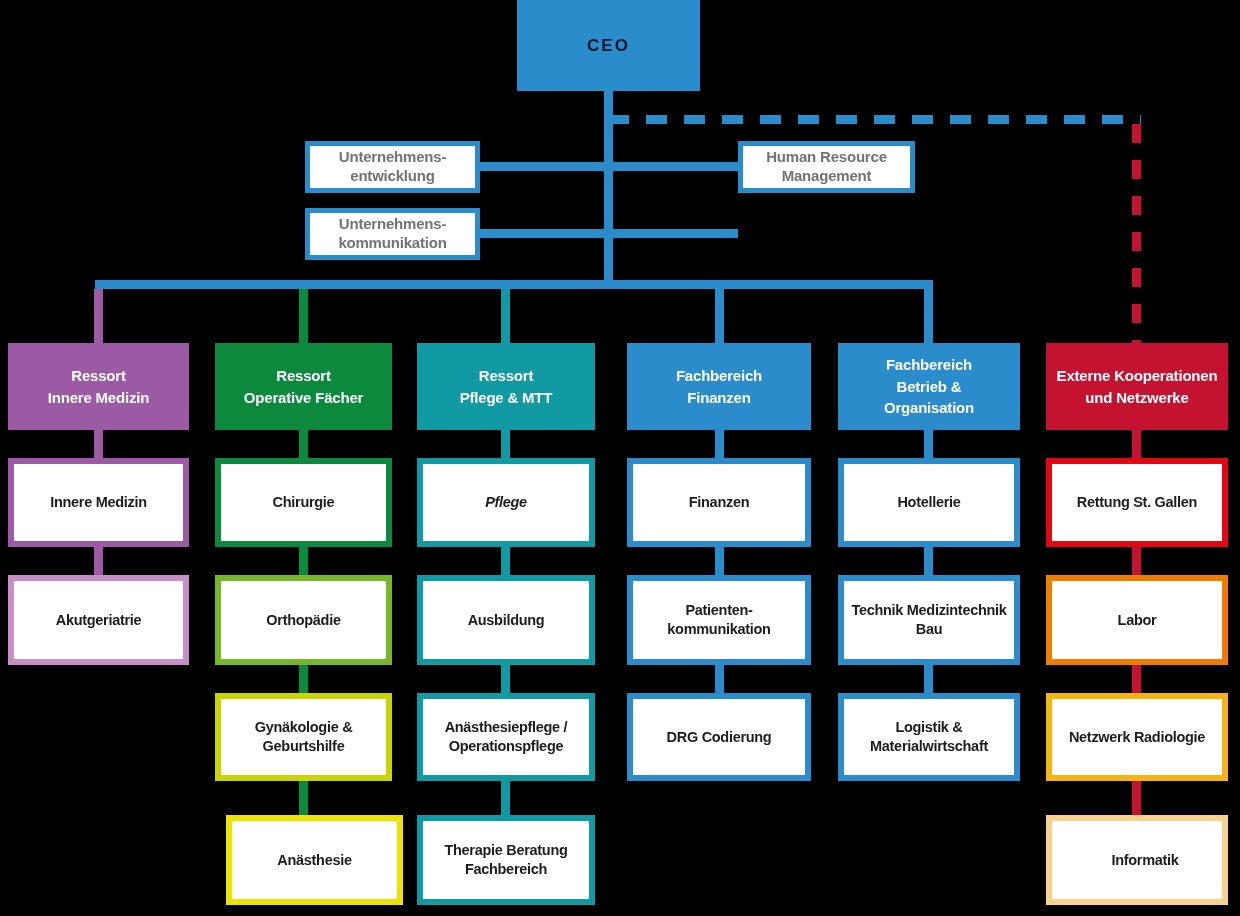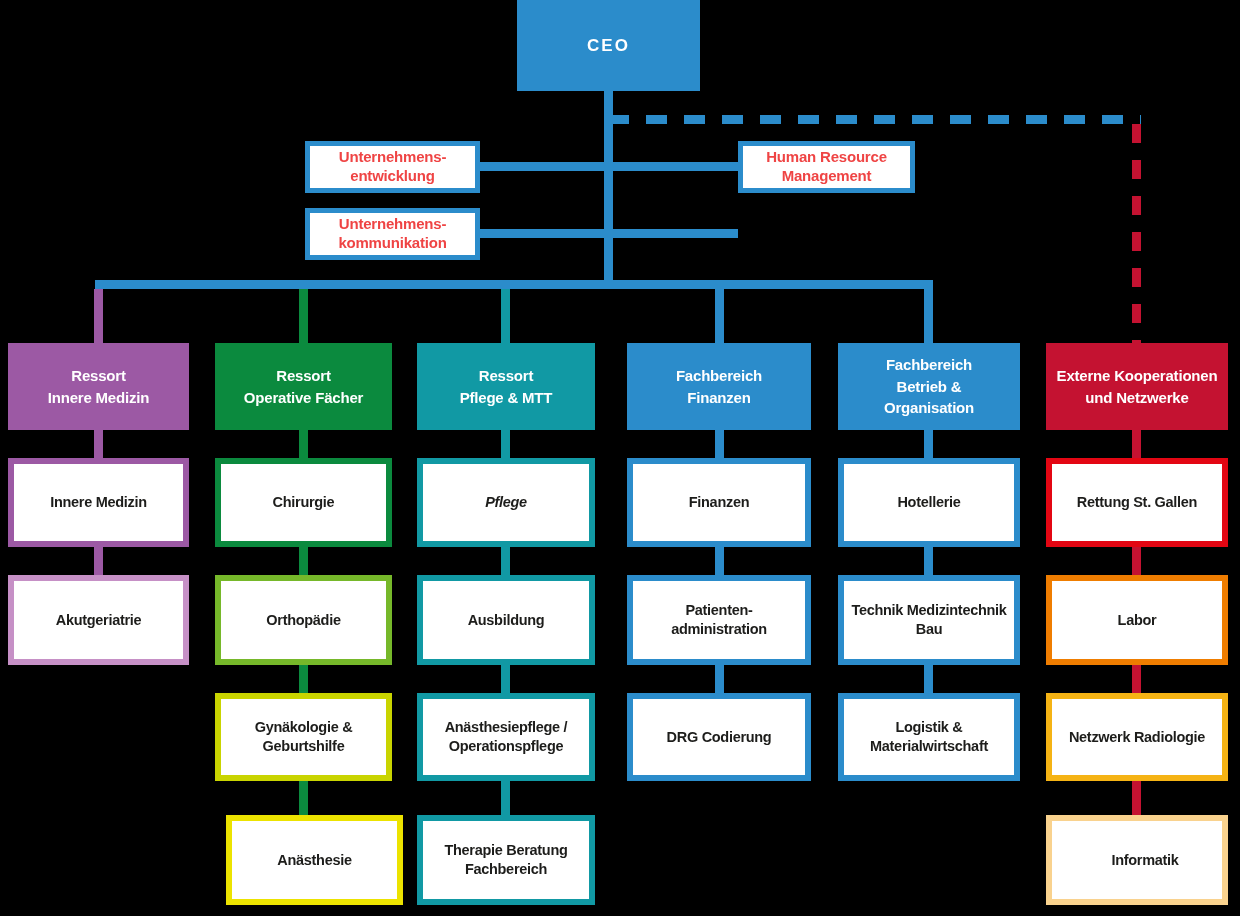--- a/index.html
+++ b/index.html
@@ -22,25 +22,25 @@
   }
   .box {
     position: absolute; z-index: 2;
     box-sizing: border-box;
     display: flex; align-items: center; justify-content: center;
     text-align: center;
     font-weight: bold;
     white-space: pre-line;
   }
   .ceo-box {
-    color: #ffffff; font-size: 17px; letter-spacing: 2px;
+    color: #0f172a; font-size: 17px; letter-spacing: 2px;
   }
   .staff-box {
     background: #fff; border: 5px solid #2b8ccb;
-    color: #ef4444; font-size: 15px; line-height: 1.25; letter-spacing: -0.2px;
+    color: #737373; font-size: 15px; line-height: 1.25; letter-spacing: -0.2px;
   }
   .header-box {
     color: #fff; font-size: 15px; line-height: 1.45; letter-spacing: -0.2px;
   }
   .item-box {
     background: #fff; border: 6px solid #999;
     color: #1d1d1b; font-size: 14.5px; line-height: 1.3; letter-spacing: -0.3px;
   }
 </style>
 </head>
@@ -107,21 +107,21 @@
 
   <div class="box item-box" style="left: 417px; top: 458px; width: 178px; height: 89px; border-color: rgb(17, 153, 164); font-style: italic;">Pflege</div>
   <div class="box item-box" style="left: 417px; top: 575px; width: 178px; height: 90px; border-color: rgb(17, 153, 164);">Ausbildung</div>
   <div class="box item-box" style="left: 417px; top: 693px; width: 178px; height: 88px; border-color: rgb(17, 153, 164);">Anästhesiepflege /
 Operationspflege</div>
   <div class="box item-box" style="left: 417px; top: 815px; width: 178px; height: 90px; border-color: rgb(17, 153, 164);">Therapie Beratung
 Fachbereich</div>
 
   <div class="box item-box" style="left: 627px; top: 458px; width: 184px; height: 89px; border-color: rgb(43, 140, 203);">Finanzen</div>
   <div class="box item-box" style="left: 627px; top: 575px; width: 184px; height: 90px; border-color: rgb(43, 140, 203);">Patienten-
-administration</div>
+kommunikation</div>
   <div class="box item-box" style="left: 627px; top: 693px; width: 184px; height: 88px; border-color: rgb(43, 140, 203);">DRG Codierung</div>
 
   <div class="box item-box" style="left: 838px; top: 458px; width: 182px; height: 89px; border-color: rgb(43, 140, 203);">Hotellerie</div>
   <div class="box item-box" style="left: 838px; top: 575px; width: 182px; height: 90px; border-color: rgb(43, 140, 203);">Technik Medizintechnik
 Bau</div>
   <div class="box item-box" style="left: 838px; top: 693px; width: 182px; height: 88px; border-color: rgb(43, 140, 203);">Logistik &amp;
 Materialwirtschaft</div>
 
   <div class="box item-box" style="left: 1046px; top: 458px; width: 182px; height: 89px; border-color: rgb(227, 6, 19);">Rettung St. Gallen</div>
   <div class="box item-box" style="left: 1046px; top: 575px; width: 182px; height: 90px; border-color: rgb(239, 125, 0);">Labor</div>

